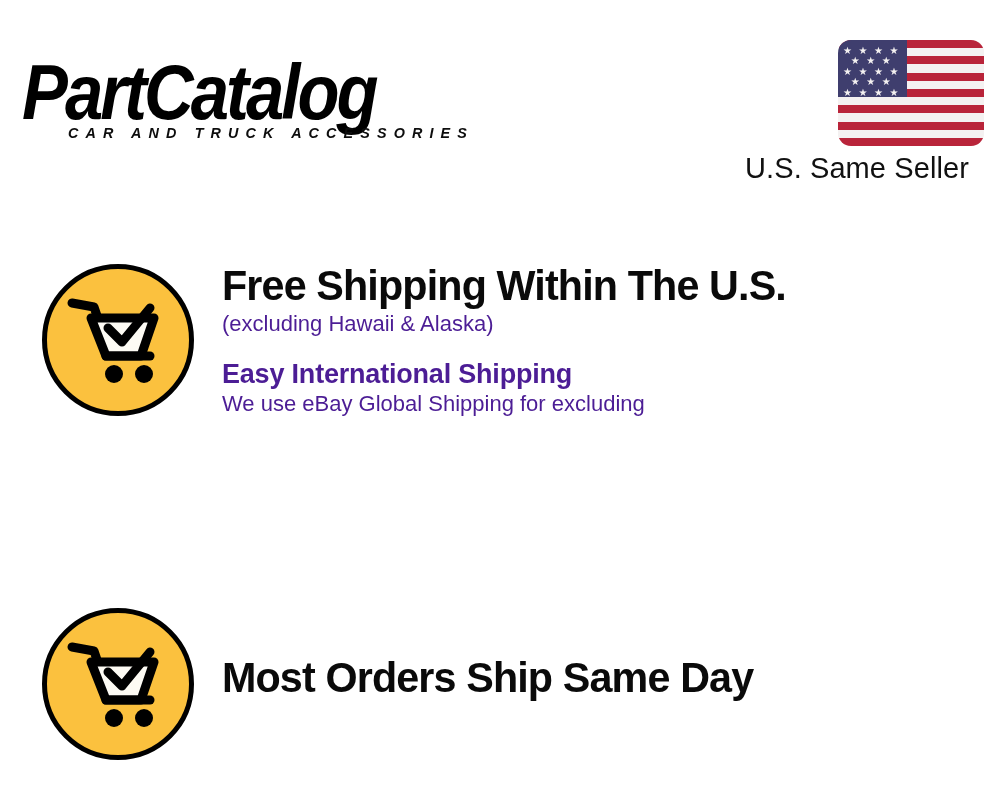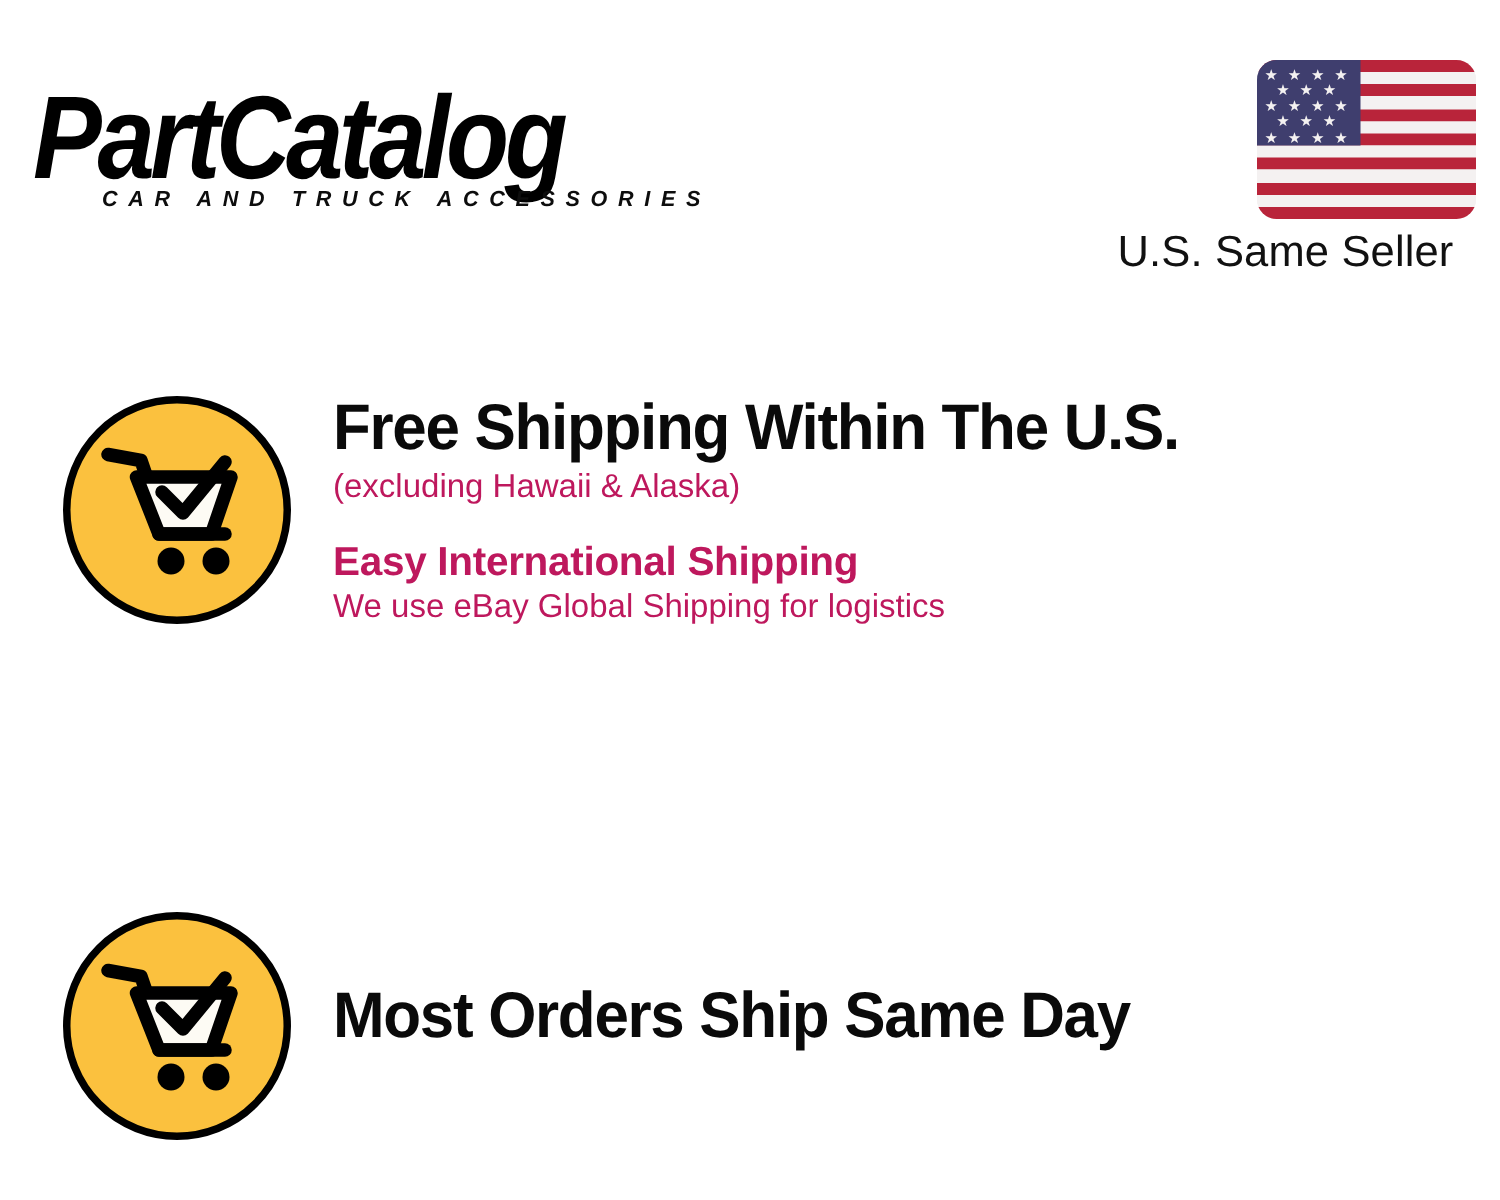--- a/index.html
+++ b/index.html
@@ -162,21 +162,21 @@
     letter-spacing: -0.9px;
     color: #0a0a0a;
     white-space: nowrap;
     transform: scaleX(0.96);
     transform-origin: left center;
   }
   .feature-sub {
     font-size: 22px;
     font-weight: normal;
     line-height: 30px;
-    color: #be185d;
+    color: #4c1d95;
     white-space: nowrap;
   }
   .feature-sub.bold {
     font-weight: bold;
     font-size: 27px;
     letter-spacing: -0.2px;
   }
   .sub-gap { height: 20px; }
 
   
@@ -251,21 +251,21 @@
 
         <circle cx="48" cy="80" r="9" fill="#000"></circle>
         <circle cx="78" cy="80" r="9" fill="#000"></circle>
       </svg>
     </div>
     <div class="feature-text">
       <div class="feature-heading">Free Shipping Within The U.S.</div>
       <div class="feature-sub">(excluding Hawaii &amp; Alaska)</div>
       <div class="sub-gap"></div>
       <div class="feature-sub bold">Easy International Shipping</div>
-      <div class="feature-sub">We use eBay Global Shipping for logistics</div>
+      <div class="feature-sub">We use eBay Global Shipping for excluding</div>
     </div>
   </div>
 
 
   <div class="feature-row" id="feature-row-2">
     <div class="feature-icon-circle">
       <svg width="104" height="92" viewBox="0 0 104 92" fill="none" aria-hidden="true">
         <path d="M6 9 L28 13 L43 57" stroke="#000" stroke-width="9" stroke-linecap="round" stroke-linejoin="round" fill="none"></path>
         <path d="M26 24 L86 24 L74 58 L38 58 Z" fill="#fdfbf4"></path>
         <path d="M25 24 L88 24 L75 62 L40 62 Z" stroke="#000" stroke-width="9" stroke-linejoin="round" fill="none"></path>

